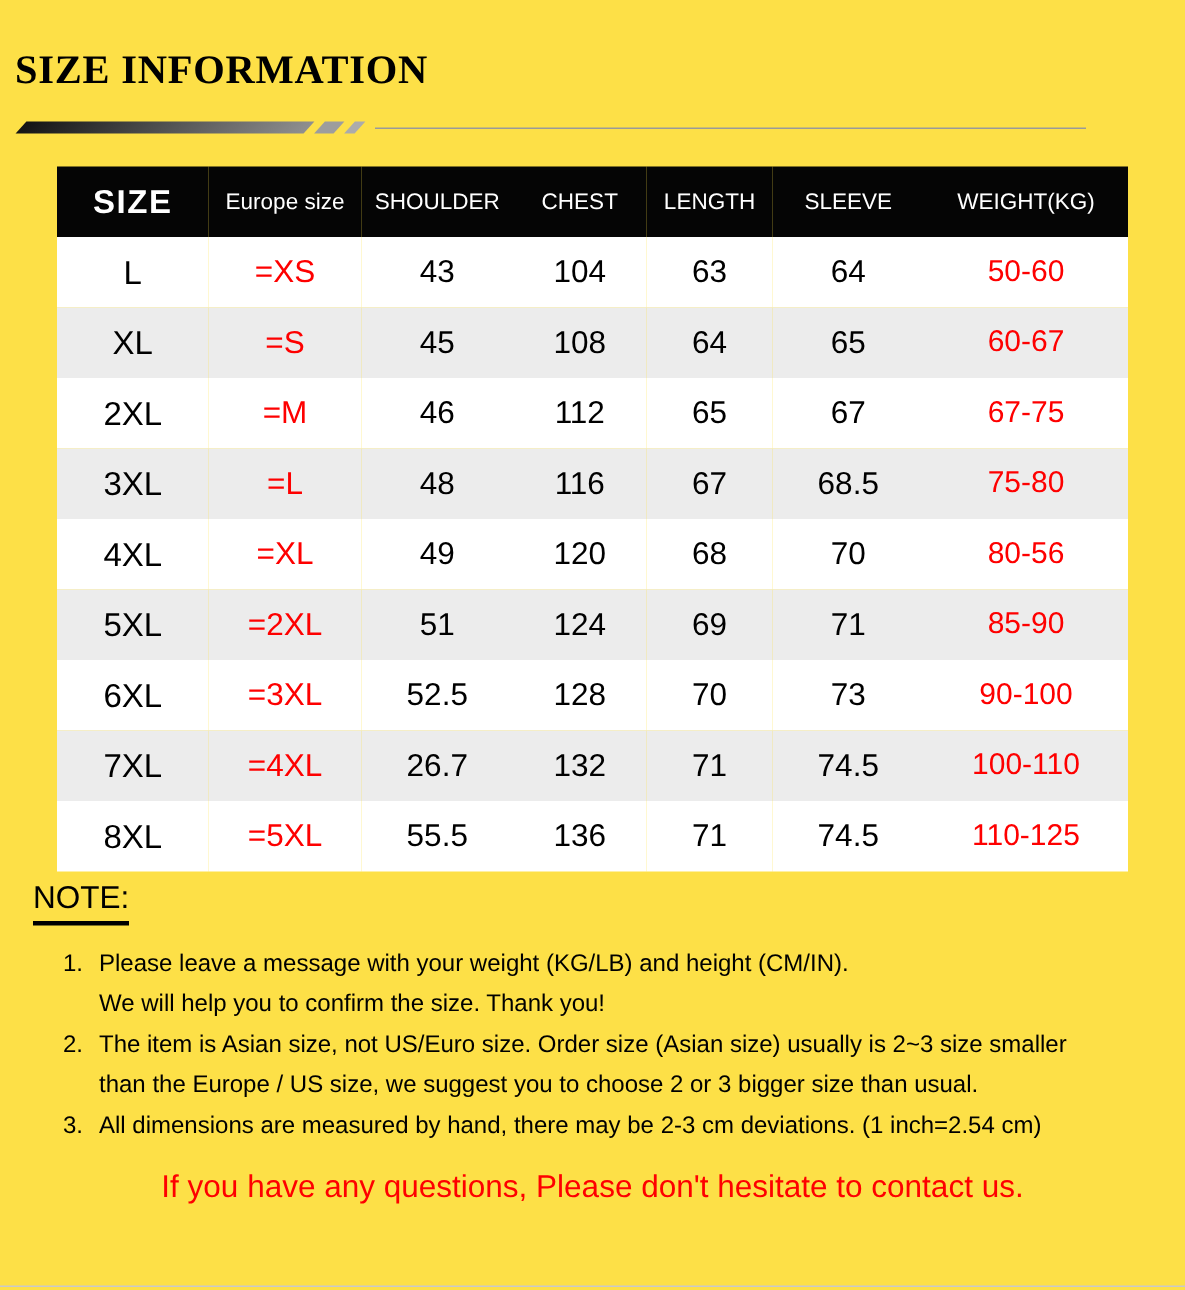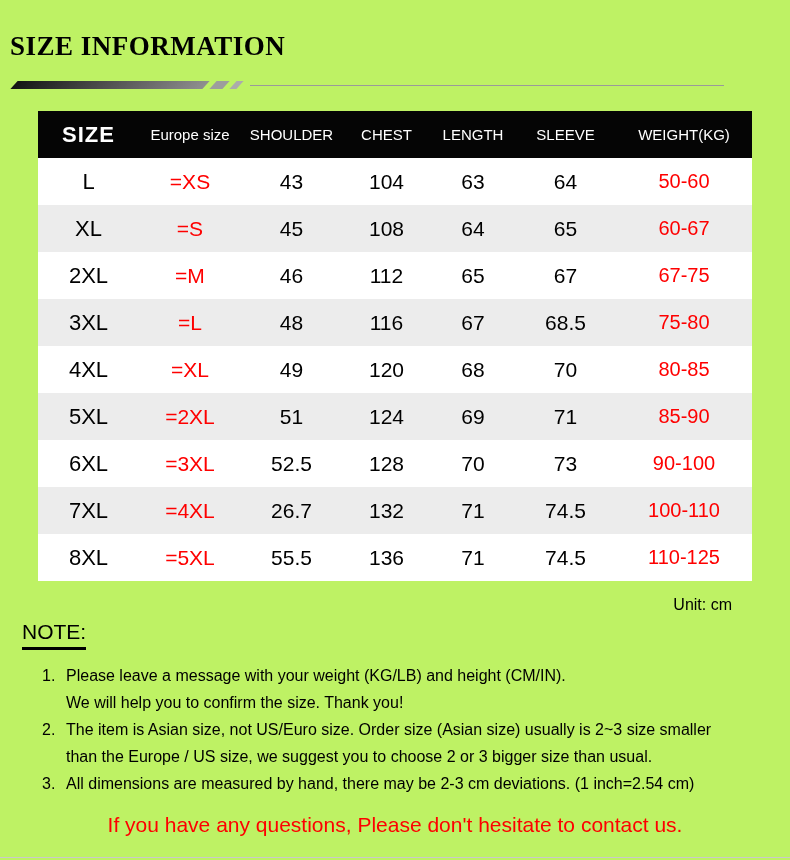--- a/index.html
+++ b/index.html
@@ -2,21 +2,21 @@
 <html><head>
 <meta charset="utf-8">
 <style>
   html, body { margin: 0; padding: 0; }
   body {
     width: 790px; height: 860px;
     background: #ffffff;
     font-family: "Liberation Sans", sans-serif;
     color: #000;
   }
-  .page { position: relative; width: 790px; height: 860px; background: #bef264; overflow: hidden; }
+  .page { position: relative; width: 790px; height: 860px; background: #fde047; overflow: hidden; }
 
   
   .page-title {
     font-family: "Liberation Serif", serif;
     font-size: 27px; font-weight: 700; letter-spacing: 0.5px;
     padding: 13px 0 0 10px;
   }
   .deco { display: flex; align-items: center; height: 10px; margin: 5px 66px 0 14px; }
   .deco-bar { width: 192px; height: 8px; background: linear-gradient(to right, #141414, #8f8f8f); transform: skewX(-42deg); }
   .deco-slash { width: 13px; height: 8px; background: #9d9d9d; transform: skewX(-42deg); margin-left: 7px; flex: 0 0 auto; }
@@ -127,21 +127,21 @@
           <td class="col-5">68.5</td>
           <td class="col-6">75-80</td>
         </tr>
         <tr>
           <td class="col-0">4XL</td>
           <td class="col-1">=XL</td>
           <td class="col-2">49</td>
           <td class="col-3">120</td>
           <td class="col-4">68</td>
           <td class="col-5">70</td>
-          <td class="col-6">80-85</td>
+          <td class="col-6">80-56</td>
         </tr>
         <tr class="alt">
           <td class="col-0">5XL</td>
           <td class="col-1">=2XL</td>
           <td class="col-2">51</td>
           <td class="col-3">124</td>
           <td class="col-4">69</td>
           <td class="col-5">71</td>
           <td class="col-6">85-90</td>
         </tr>
@@ -168,21 +168,20 @@
           <td class="col-1">=5XL</td>
           <td class="col-2">55.5</td>
           <td class="col-3">136</td>
           <td class="col-4">71</td>
           <td class="col-5">74.5</td>
           <td class="col-6">110-125</td>
         </tr>
       </tbody>
   </table>
 
-  <div class="unit">Unit: cm</div>
 
   <div>
     <div class="note-heading">NOTE:</div>
   </div>
 
   <div class="note-list">
       <div class="note-item">
         <span class="note-num">1.</span>
         <div class="note-body">
           <div>Please leave a message with your weight (KG/LB) and height (CM/IN).</div>

